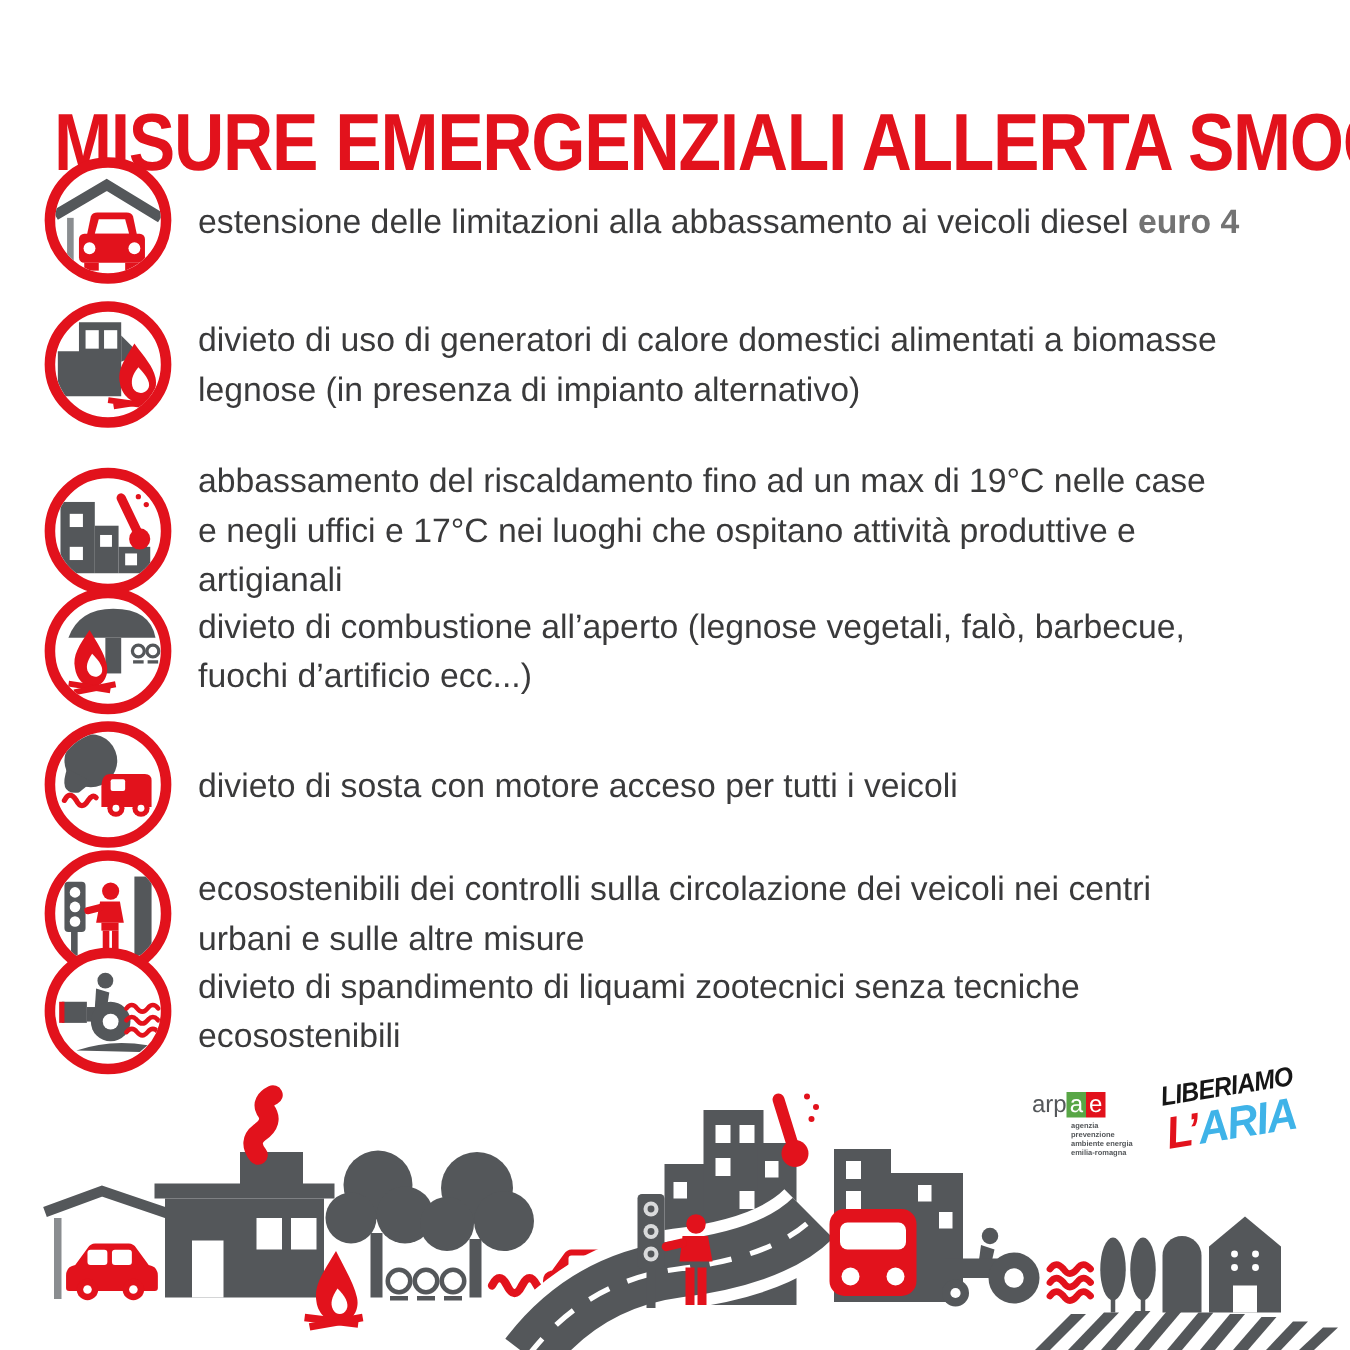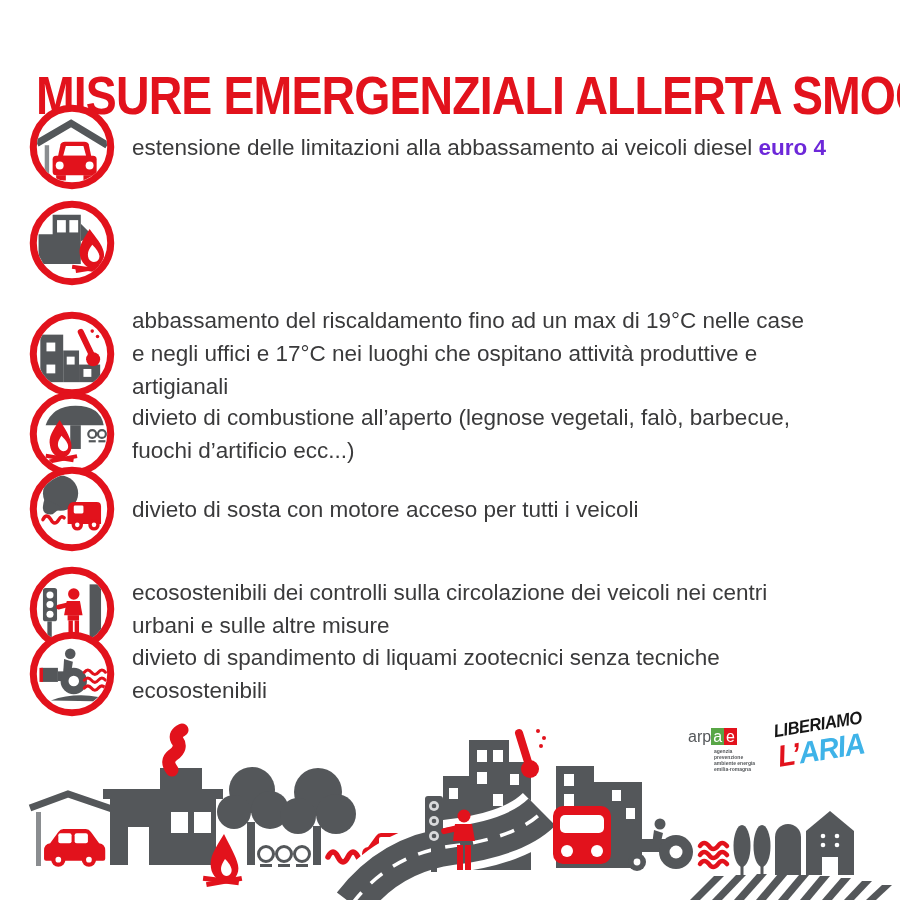--- a/index.html
+++ b/index.html
@@ -22,23 +22,23 @@
   }
   .measure{
     position:absolute;left:28px;width:852px;
     display:flex;align-items:center;gap:16px;min-height:88px;
   }
   .micon{width:88px;height:88px;flex:0 0 88px;}
   .mtext{
     font-size:22.5px;line-height:33px;color:var(--txt);
     white-space:pre-line;
   }
-  .mtext b{font-weight:bold;color:#6d28d9;}
+  .mtext b{font-weight:bold;color:#737373;}
   #m1{top:103px}#m2{top:199px}#m3{top:304px}#m4{top:390px}
-  #m5{top:465px}#m6{top:565px}#m7{top:630px}
+  #m5{top:479px}#m6{top:565px}#m7{top:630px}
   .bottom-art{position:absolute;left:0;top:718px;width:900px;height:182px;}
   
   .arpae{position:absolute;left:688px;top:729px;width:110px;line-height:1;}
   .arpae .word{font-size:16px;font-weight:normal;color:var(--dark);letter-spacing:0;}
   .arpae .word .ga{background:var(--green);color:#fff;padding:0 2px;}
   .arpae .word .re{background:var(--red);color:#fff;padding:0 2px;}
   .arpae .sub{
     margin-top:3px;margin-left:26px;
     font-size:5px;line-height:6px;color:var(--dark);white-space:pre-line;font-weight:bold;
   }
@@ -99,20 +99,22 @@
       <path d="M12,40 L12,74 L60,74 L60,18 L28,18 L28,40 Z" fill="#54575A"></path>
       <rect x="33" y="24" width="10" height="14" fill="#fff"></rect>
       <rect x="47" y="24" width="10" height="14" fill="#fff"></rect>
       <path d="M60,28 L74,42 L60,48 Z" fill="#54575A"></path>
       <path d="M70,34 C62,47 57,54 59,64 C60,72 67,79 74,79 C82,79 88,70 86,60 C84,51 78,45 70,34 Z" fill="#E2121C"></path>
       <path d="M73,52 C68,58 67,63 69,68 C71,72 77,73 80,69 C83,65 80,59 73,52 Z" fill="#fff"></path>
       <rect x="50" y="77" width="32" height="4.5" fill="#E2121C" transform="rotate(8 66 79)"></rect>
       <rect x="54" y="77" width="32" height="4.5" fill="#E2121C" transform="rotate(-9 70 79)"></rect>
     </g>
   </svg>
+  <div class="mtext">divieto di uso di generatori di calore domestici alimentati a biomasse
+legnose (in presenza di impianto alternativo)</div>
 </div>
 
 <div class="measure" id="m3">
   <svg class="micon" viewBox="0 0 100 100">
     <defs>
         <clipPath id="c3">
           <circle cx="50" cy="50" r="40"></circle>
         </clipPath>
       </defs>
     <circle cx="50" cy="50" r="44" fill="#fff" stroke="#E2121C" stroke-width="8"></circle>

